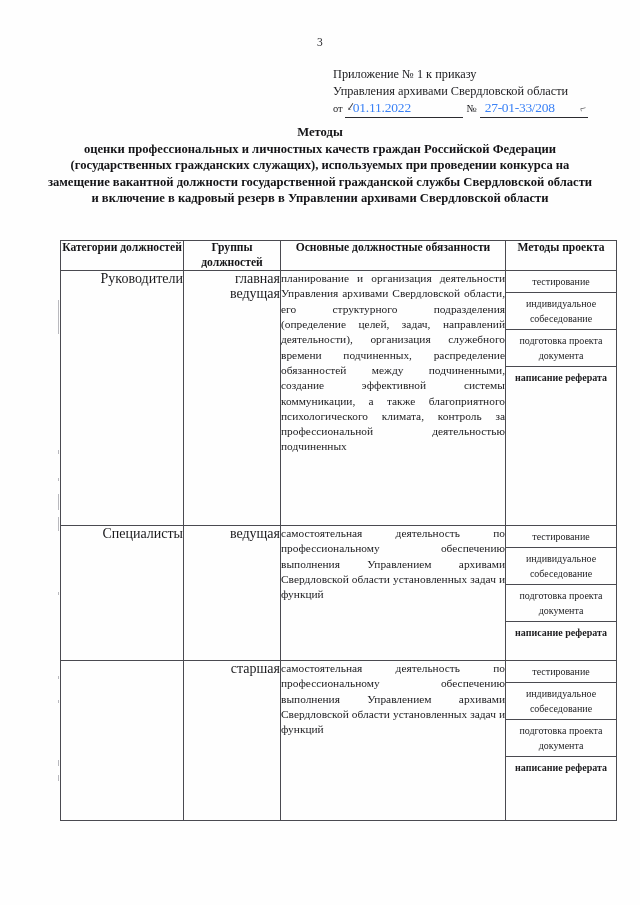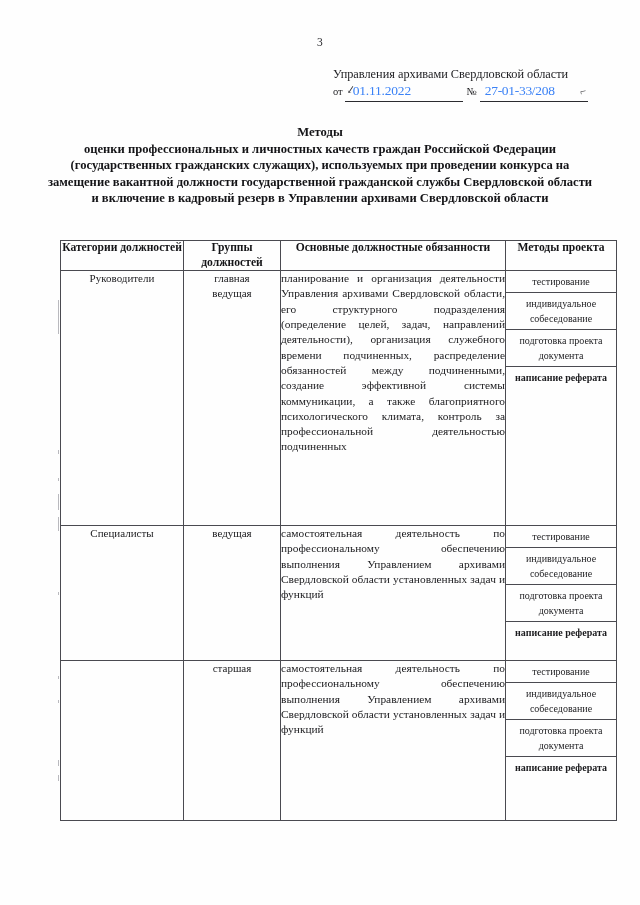--- a/index.html
+++ b/index.html
@@ -122,22 +122,22 @@
     text-align: center;
     font-weight: bold;
     font-size: 11.6px;
     line-height: 14.6px;
     vertical-align: middle;
     padding: 4px 3px 5px;
     color: #141417;
   }
 
   td.cat-cell, td.grp-cell {
-    text-align: center;
-    font-size: 11px;
+    text-align: right;
+    font-size: 14px;
     line-height: 15px;
     padding: 4px 2px 0;
     color: #1b1b1e;
   }
   td.duty-cell {
     text-align: justify;
     text-align-last: left;
     font-size: 11.4px;
     line-height: 15.3px;
     padding: 4px 6px 3px 7px;
@@ -170,20 +170,21 @@
   }
 </style>
 </head>
 <body>
 
 <div class="page">
 
   <div class="page-number">3</div>
 
   <div class="appendix-block">
+    <div class="appendix-line">Приложение № 1 к приказу</div>
     <div class="appendix-line">Управления архивами Свердловской области</div>
 
     <div class="date-line">
       <span class="date-label">от</span>
       <span class="rule date-rule">
         <span class="squiggle s1">↙</span>
         <span class="ink">01.11.2022</span>
       </span>
       <span class="num-label">№</span>
       <span class="rule num-rule">

